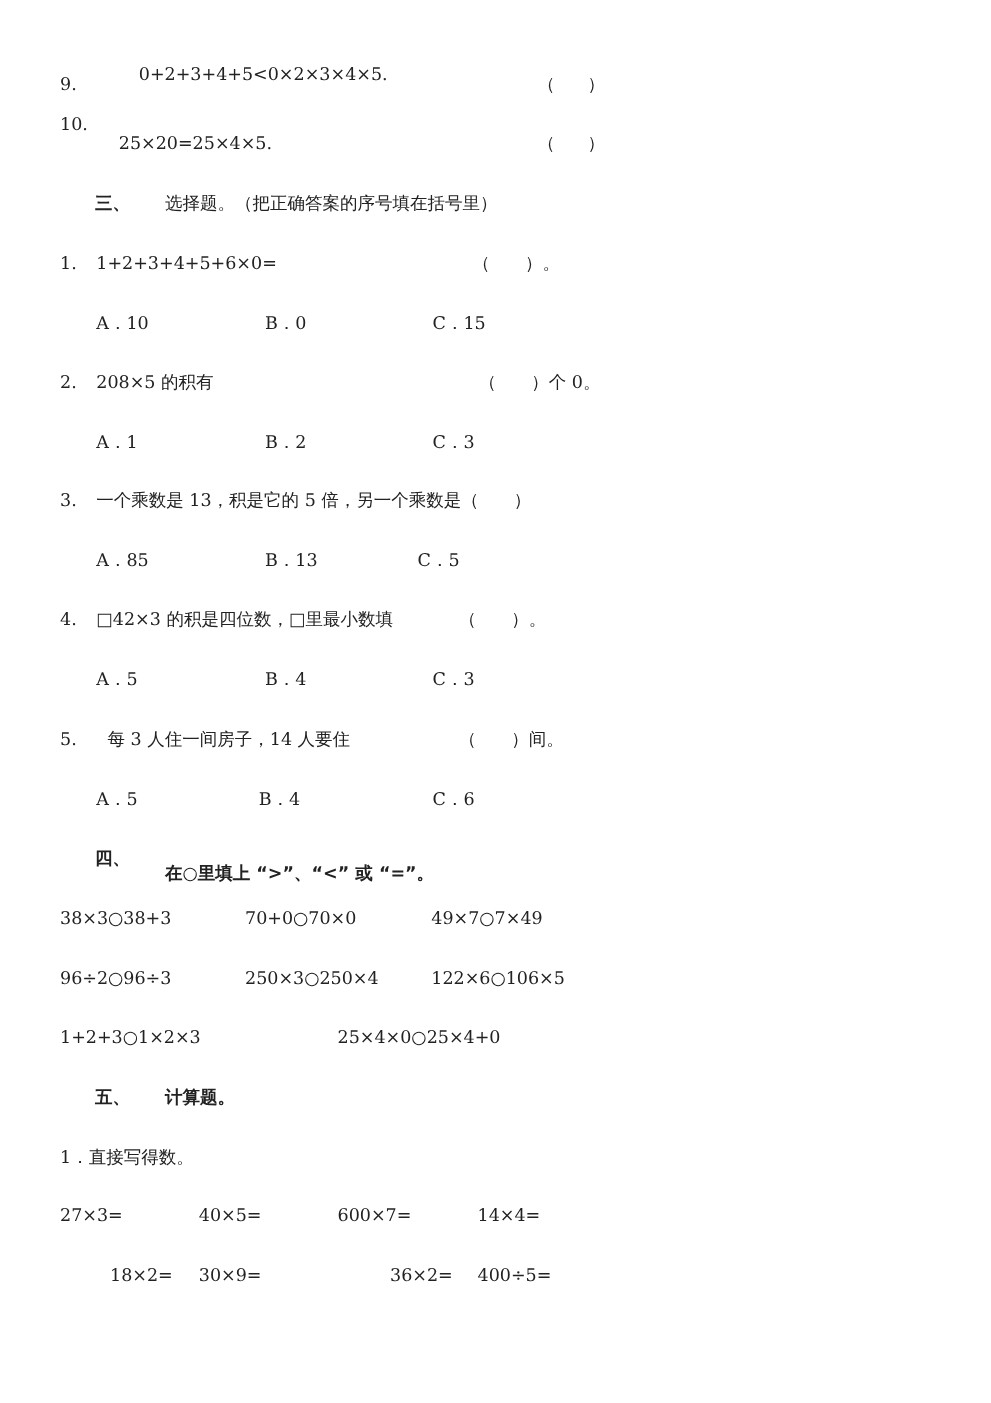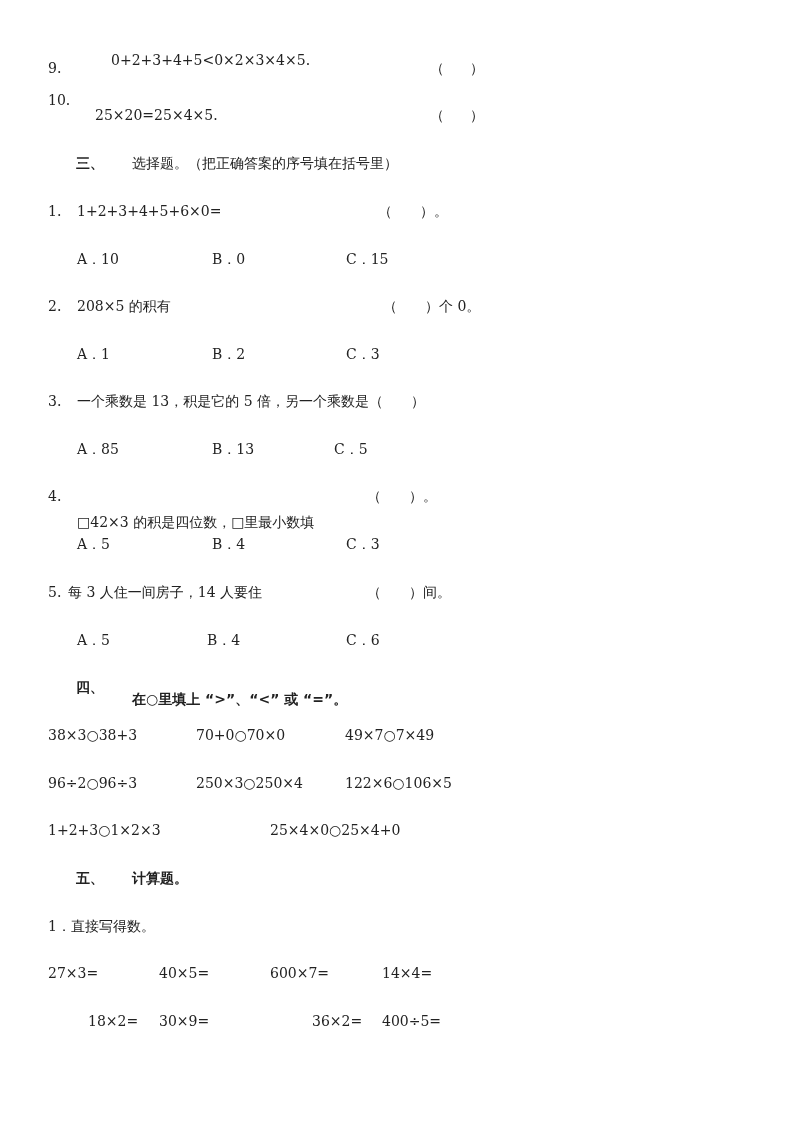--- a/index.html
+++ b/index.html
@@ -63,28 +63,28 @@
 <div class="line" style="left:212px; top:345px;">B．2</div>
 <div class="line" style="left:346px; top:345px;">C．3</div>
 
 <div class="line" style="left:48px; top:392px;">3.</div>
 <div class="line" style="left:77px; top:392px;">一个乘数是 13，积是它的 5 倍，另一个乘数是（　　）</div>
 <div class="line" style="left:77px; top:440px;">A．85</div>
 <div class="line" style="left:212px; top:440px;">B．13</div>
 <div class="line" style="left:334px; top:440px;">C．5</div>
 
 <div class="line" style="left:48px; top:487px;">4.</div>
-<div class="line" style="left:77px; top:487px;margin-top:26px;">□42×3 的积是四位数，□里最小数填</div>
+<div class="line" style="left:77px; top:487px;">□42×3 的积是四位数，□里最小数填</div>
 <div class="line" style="left:367px; top:487px;">（　　）。</div>
 <div class="line" style="left:77px; top:535px;">A．5</div>
 <div class="line" style="left:212px; top:535px;">B．4</div>
 <div class="line" style="left:346px; top:535px;">C．3</div>
 
 <div class="line" style="left:48px; top:583px;">5.</div>
-<div class="line" style="left:68px; top:583px;">每 3 人住一间房子，14 人要住</div>
+<div class="line" style="left:86px; top:583px;">每 3 人住一间房子，14 人要住</div>
 <div class="line" style="left:367px; top:583px;">（　　）间。</div>
 <div class="line" style="left:77px; top:631px;">A．5</div>
 <div class="line" style="left:207px; top:631px;">B．4</div>
 <div class="line" style="left:346px; top:631px;">C．6</div>
 
 <div class="line bold" style="left:76px; top:678px;">四、</div>
 <div class="line heading-text bold" style="left:132px; top:690px;">在○里填上 “&gt;”、“&lt;” 或 “=”。</div>
 
 <div class="line" style="left:48px; top:726px;">38×3○38+3</div>
 <div class="line" style="left:196px; top:726px;">70+0○70×0</div>

